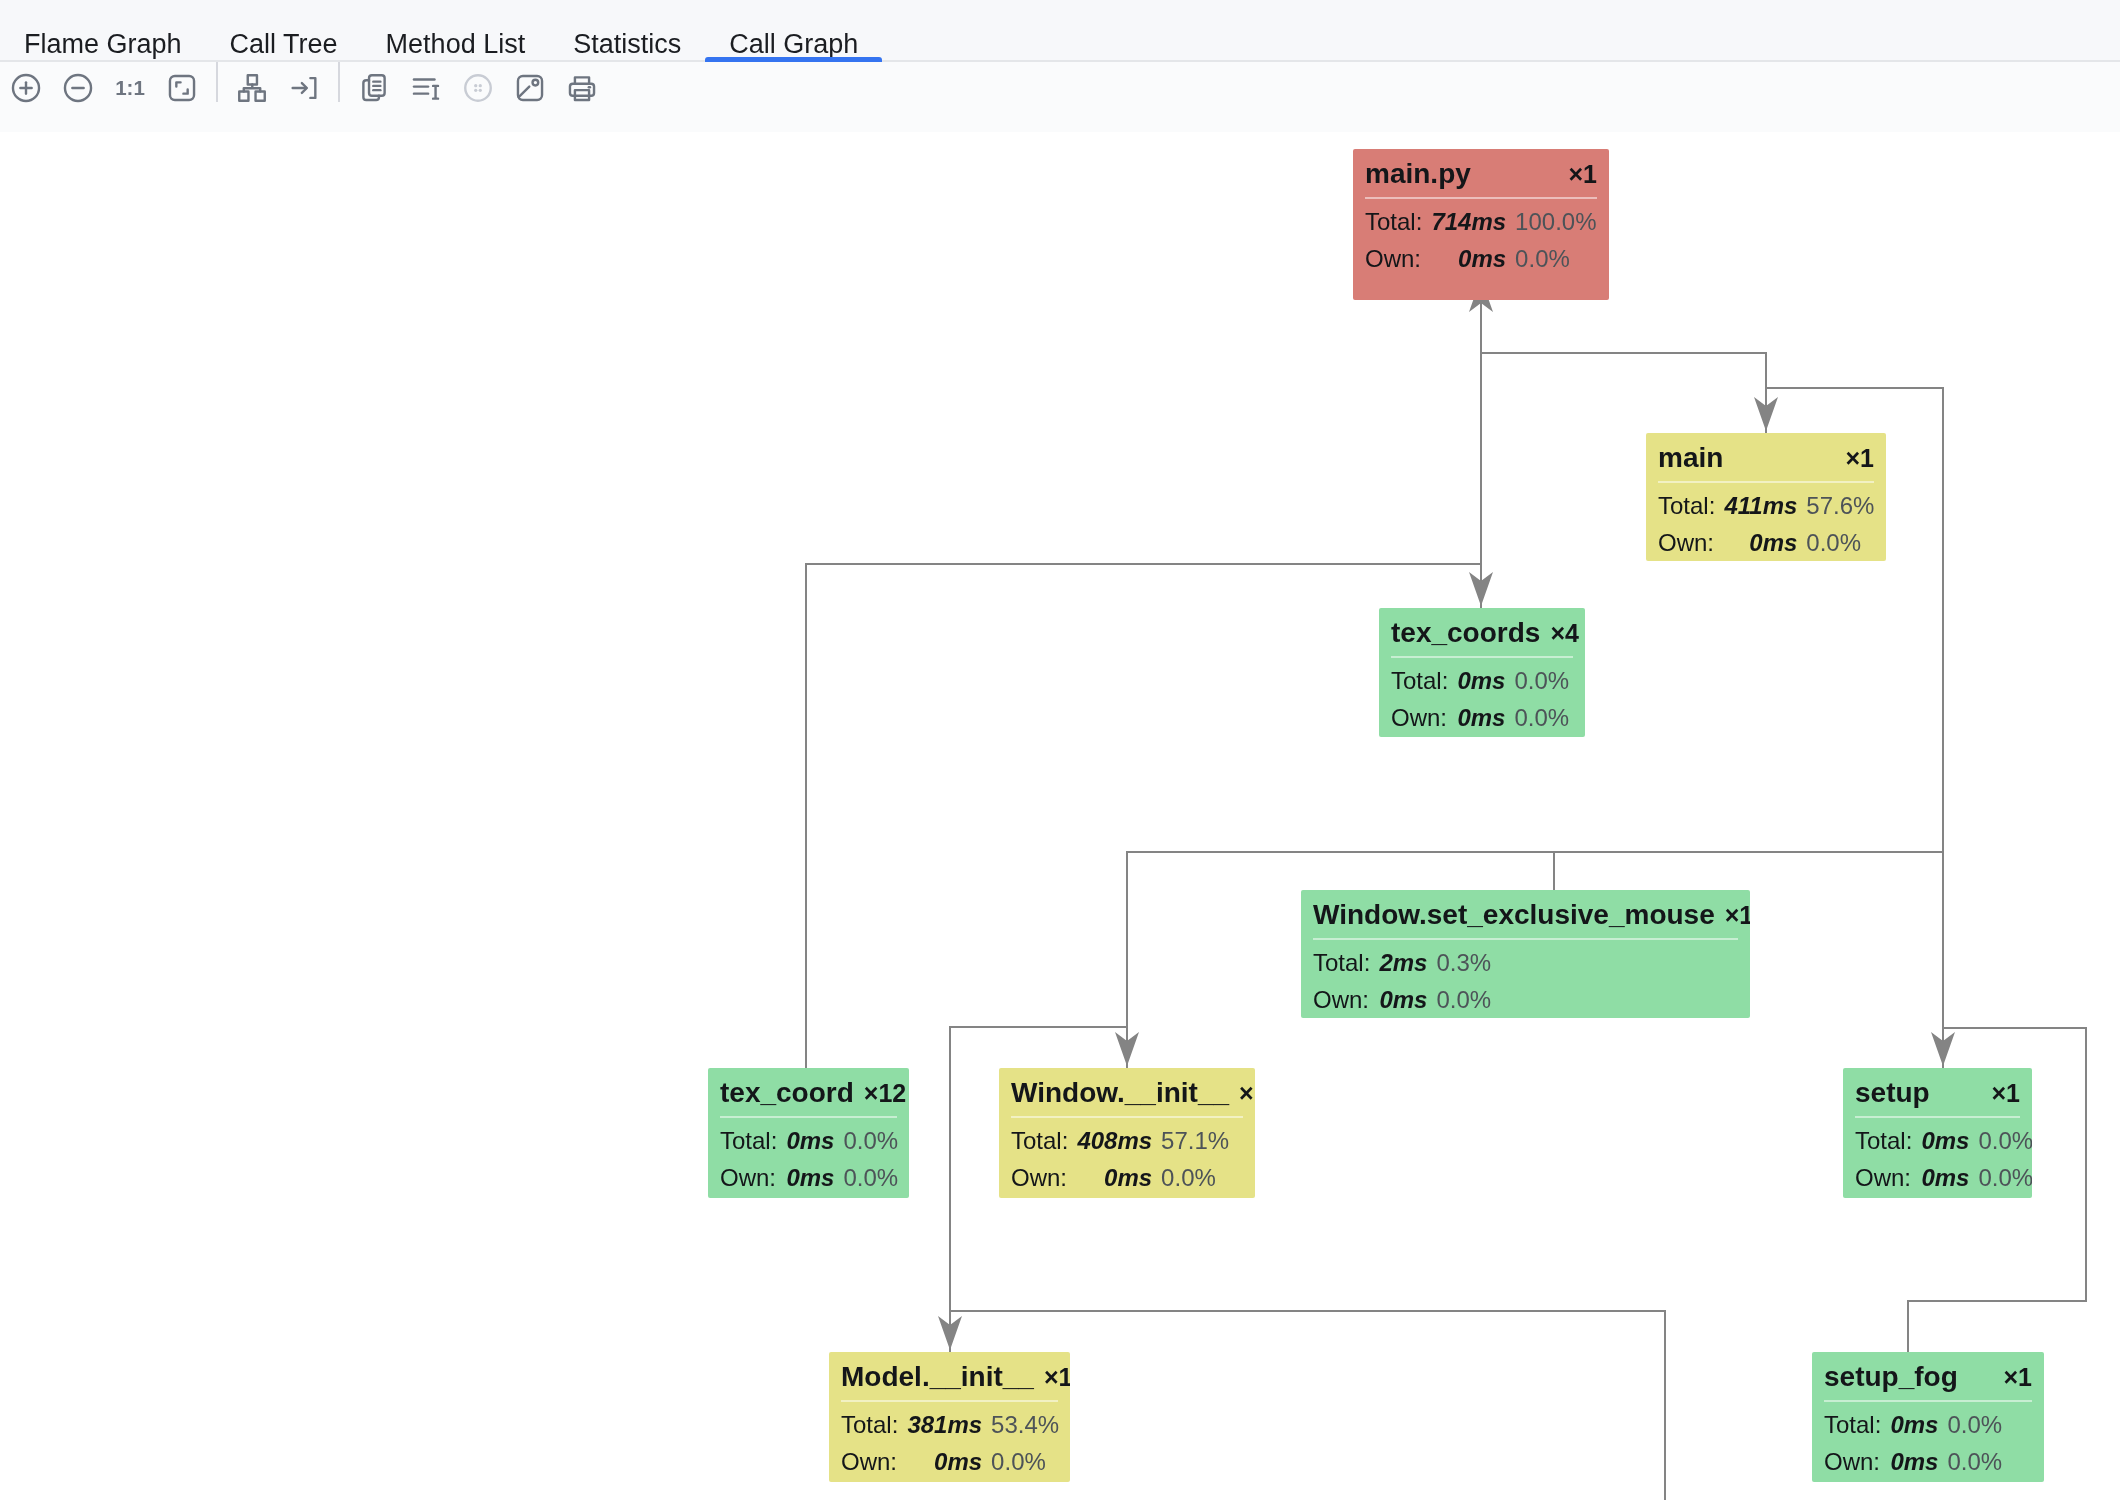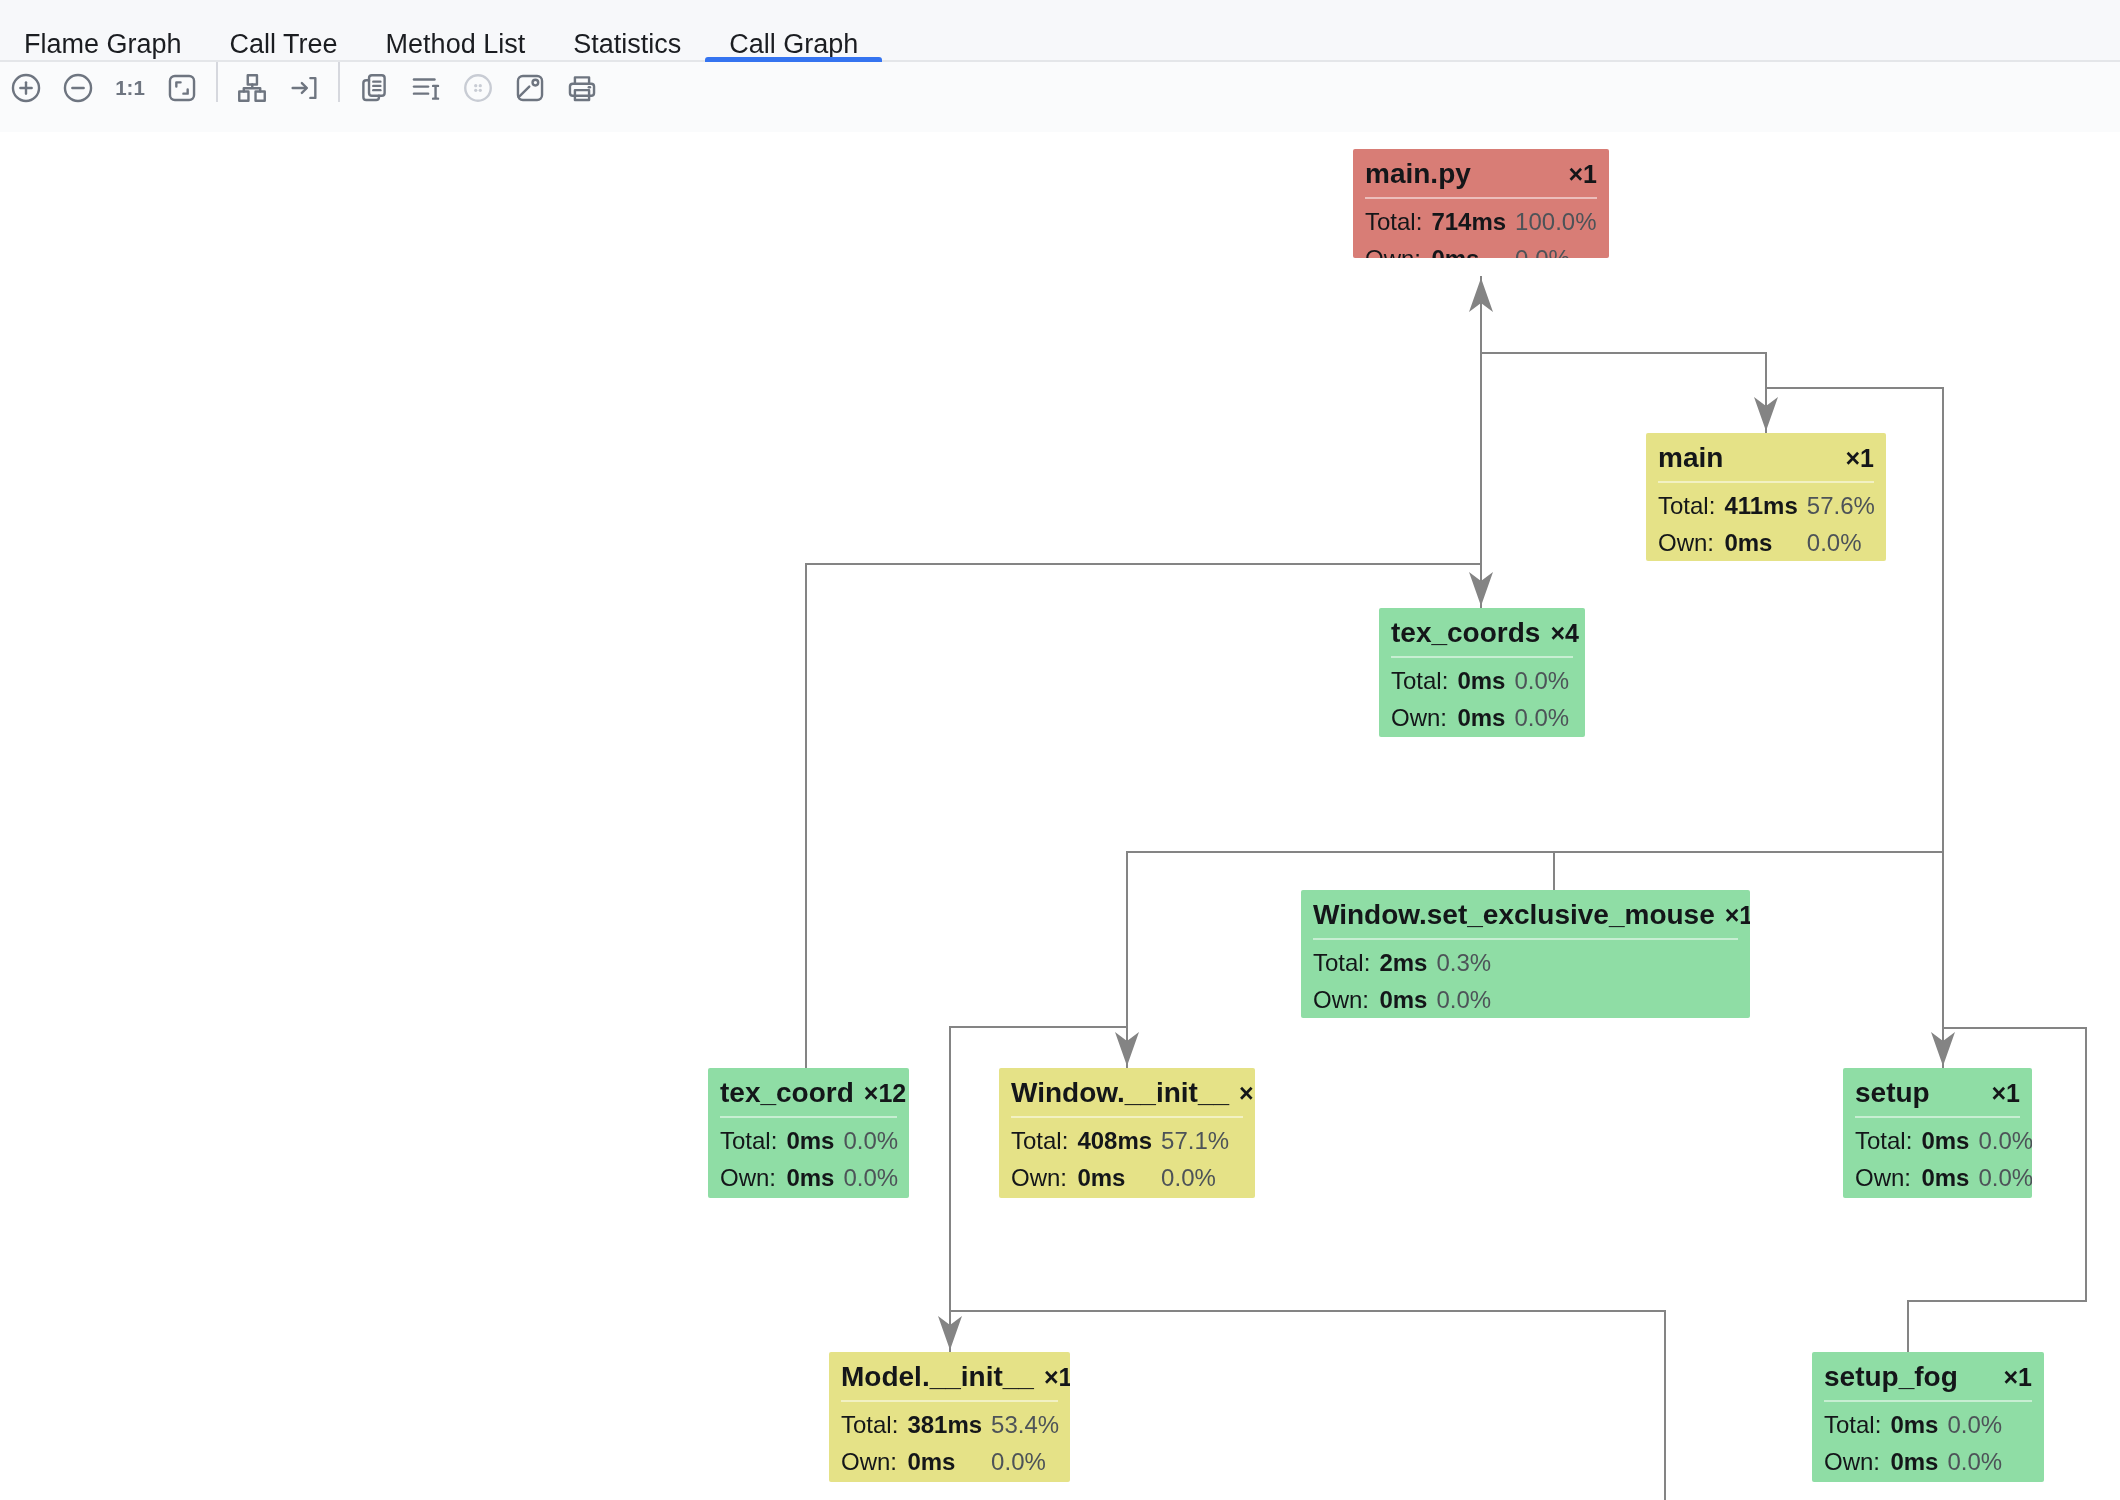--- a/index.html
+++ b/index.html
@@ -42,21 +42,21 @@
   .node-title{
     display:flex;justify-content:space-between;align-items:baseline;gap:10px;
     font-weight:bold;font-size:28px;line-height:34px;padding:8px 0 6px;
     border-bottom:2px solid rgba(255,255,255,0.5);white-space:nowrap;
   }
   .node-count{font-size:25px;font-weight:bold;}
   .node-body{
     display:inline-grid;grid-template-columns:max-content max-content max-content;
     column-gap:9px;font-size:24px;line-height:37px;margin-top:4px;white-space:nowrap;
   }
-  .node-body .ms{font-weight:bold;text-align:left;}
+  .node-body .ms{font-weight:bold;text-align:right;font-style:italic;}
   .node-body .pct{color:#4d5358;}
 </style>
 </head>
 <body>
 
 <div class="tabbar" id="tabbar">
     <div class="tab">
       <span>Flame Graph</span>
     </div>
     <div class="tab">
@@ -172,21 +172,21 @@
       <polyline points="950,1179 1665,1179 1665,1368" fill="none" stroke="#848484" stroke-width="2"></polyline>
       <polyline points="1943,896 2086,896 2086,1169 1908,1169 1908,1220" fill="none" stroke="#848484" stroke-width="2"></polyline>
       <polygon points="1481,146 1469,180 1481,171 1493,180" fill="#848484"></polygon>
       <polygon points="1481,474 1469,440 1481,449 1493,440" fill="#848484"></polygon>
       <polygon points="1766,299 1754,265 1766,274 1778,265" fill="#848484"></polygon>
       <polygon points="1943,934 1931,900 1943,909 1955,900" fill="#848484"></polygon>
       <polygon points="1127,934 1115,900 1127,909 1139,900" fill="#848484"></polygon>
       <polygon points="950,1218 938,1184 950,1193 962,1184" fill="#848484"></polygon>
     </svg>
   <div id="nodes">
-      <div class="node" style="left: 1353px; top: 17px; width: 256px; height: 109px; background: rgb(216, 125, 118);"><div class="node-title">
+      <div class="node" style="left: 1353px; top: 17px; width: 256px; height: 151px; background: rgb(216, 125, 118);"><div class="node-title">
           <span class="node-name">main.py</span>
           <span class="node-count">×1</span>
         </div><div class="node-body">
           <span class="lbl">Total:</span>
           <span class="ms">714ms</span>
           <span class="pct">100.0%</span>
           <span class="lbl">Own:</span>
           <span class="ms">0ms</span>
           <span class="pct">0.0%</span>
         </div></div>

